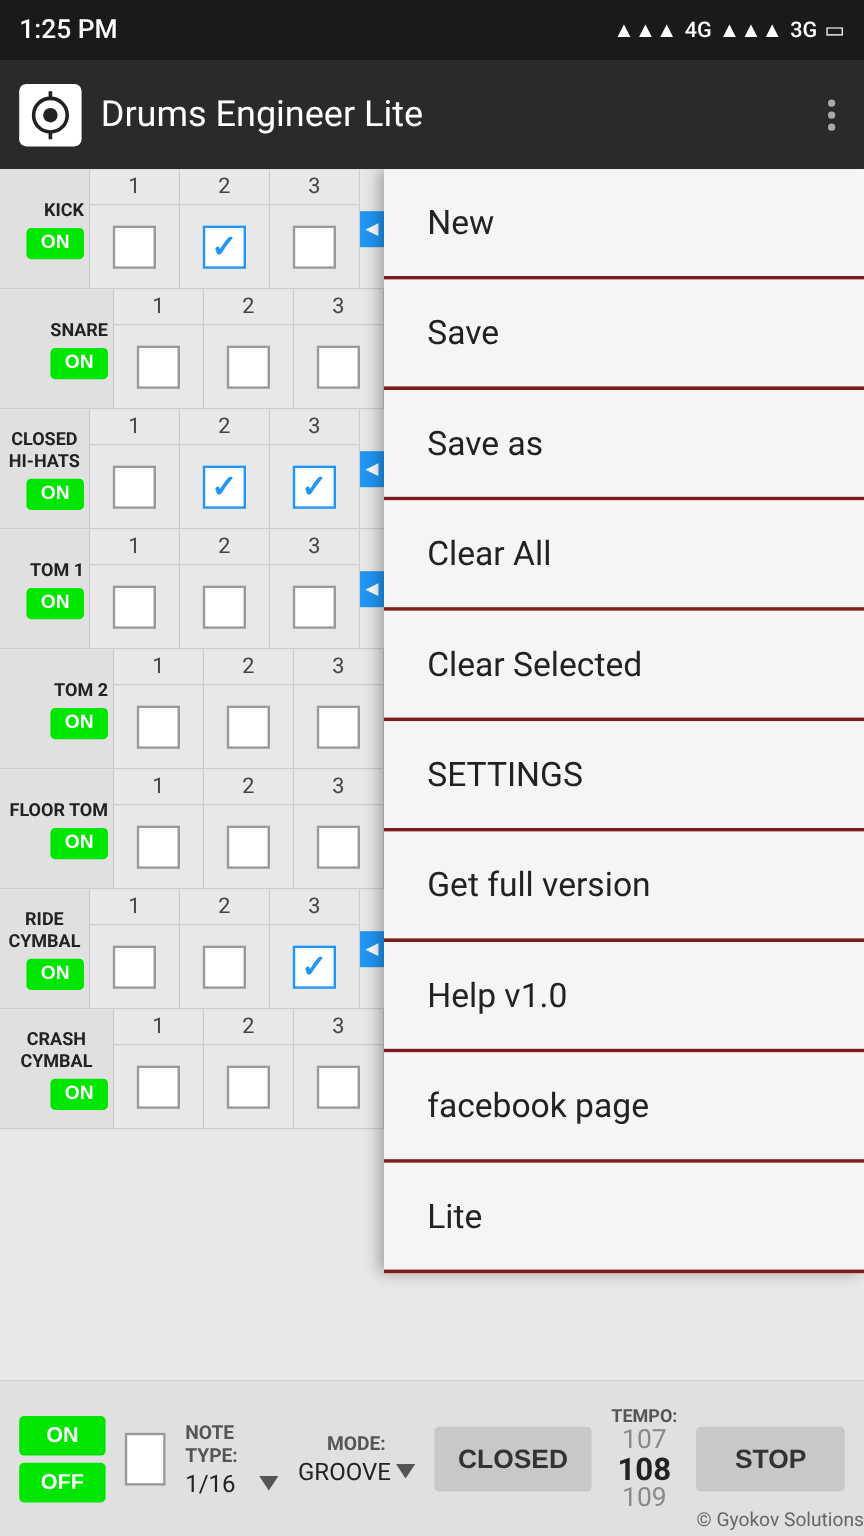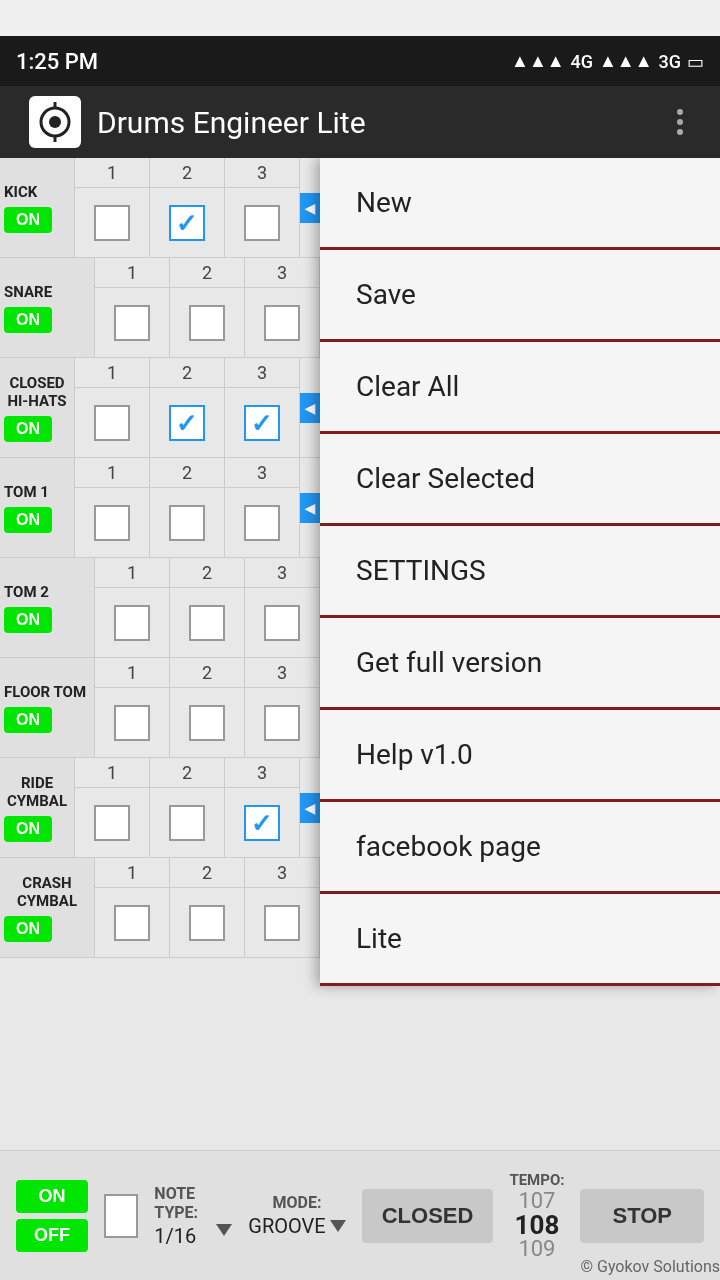--- a/index.html
+++ b/index.html
@@ -18,33 +18,32 @@
       width: 720px;
       height: 50px;
       background: #1a1a1a;
       display: flex;
       align-items: center;
       justify-content: space-between;
       padding: 0 16px;
       color: white;
       font-size: 22px;
       font-weight: 500;
-      margin-top: 36px;
     }
     #status-bar .time { font-size: 22px; }
     #status-bar .icons { display: flex; align-items: center; gap: 6px; font-size: 18px; }
 
     
     #app-bar {
       width: 720px;
-      height: 72px;
+      height: 91px;
       background: #2a2a2a;
       display: flex;
       align-items: center;
-      padding: 0 29px;
+      padding: 0 16px;
       gap: 16px;
     }
     #app-bar .app-logo {
       width: 52px;
       height: 52px;
       background: white;
       border-radius: 6px;
       display: flex;
       align-items: center;
       justify-content: center;
@@ -96,21 +95,21 @@
       align-items: stretch;
       border-bottom: 1px solid #ccc;
       height: 100px;
     }
 
     .drum-label {
       width: 110px;
       background: #e0e0e0;
       display: flex;
       flex-direction: column;
-      align-items: flex-start;
+      align-items: flex-end;
       justify-content: center;
       border-right: 1px solid #ccc;
       font-size: 16px;
       font-weight: bold;
       color: #222;
       text-align: center;
       padding: 4px;
       gap: 6px;
     }
 
@@ -284,20 +283,21 @@
     }
 
     .note-type-label {
       font-size: 16px;
       color: #555;
       font-weight: bold;
     }
 
     .note-type-value {
       display: flex;
+      align-items: center;
       gap: 20px;
       font-size: 20px;
       color: #222;
     }
 
     .dropdown-arrow {
       width: 0;
       height: 0;
       border-left: 8px solid transparent;
       border-right: 8px solid transparent;
@@ -642,20 +642,21 @@
         </div>
       </div>
     </div>
 
   <div id="extra-space"></div>
 
   <div id="dropdown-menu">
 
   <div class="menu-item">New</div>
       <div class="menu-item">Save</div>
+      <div class="menu-item">Save as</div>
       <div class="menu-item">Clear All</div>
       <div class="menu-item">Clear Selected</div>
       <div class="menu-item">SETTINGS</div>
       <div class="menu-item">Get full version</div>
       <div class="menu-item">Help v1.0</div>
       <div class="menu-item">facebook page</div>
       <div class="menu-item">Lite</div>
     </div>
 
 </div>

